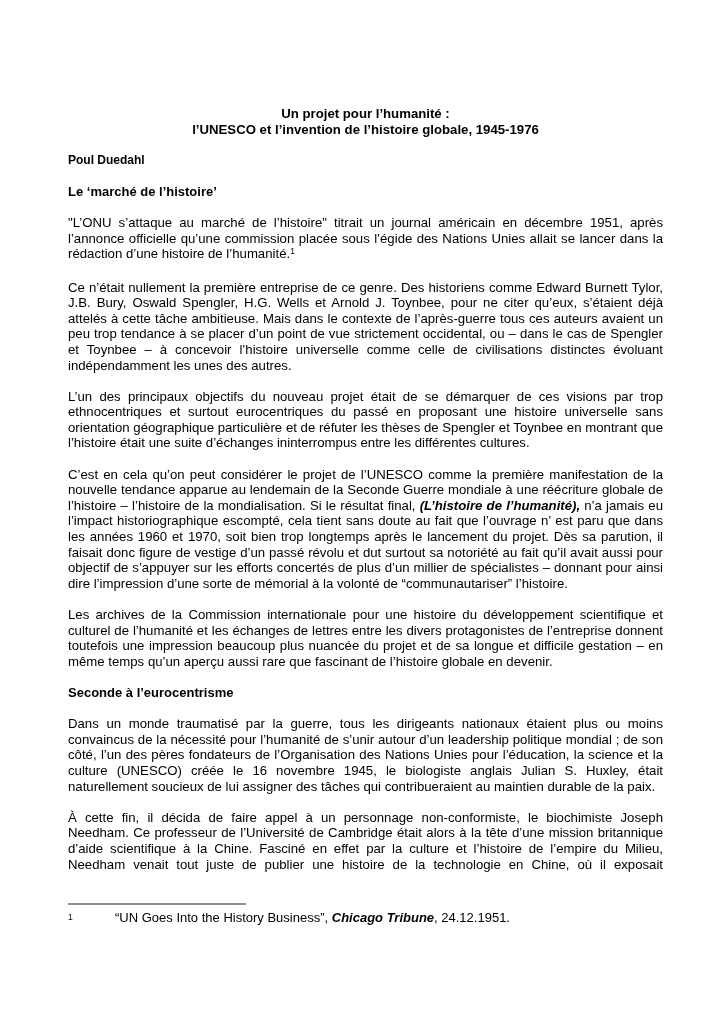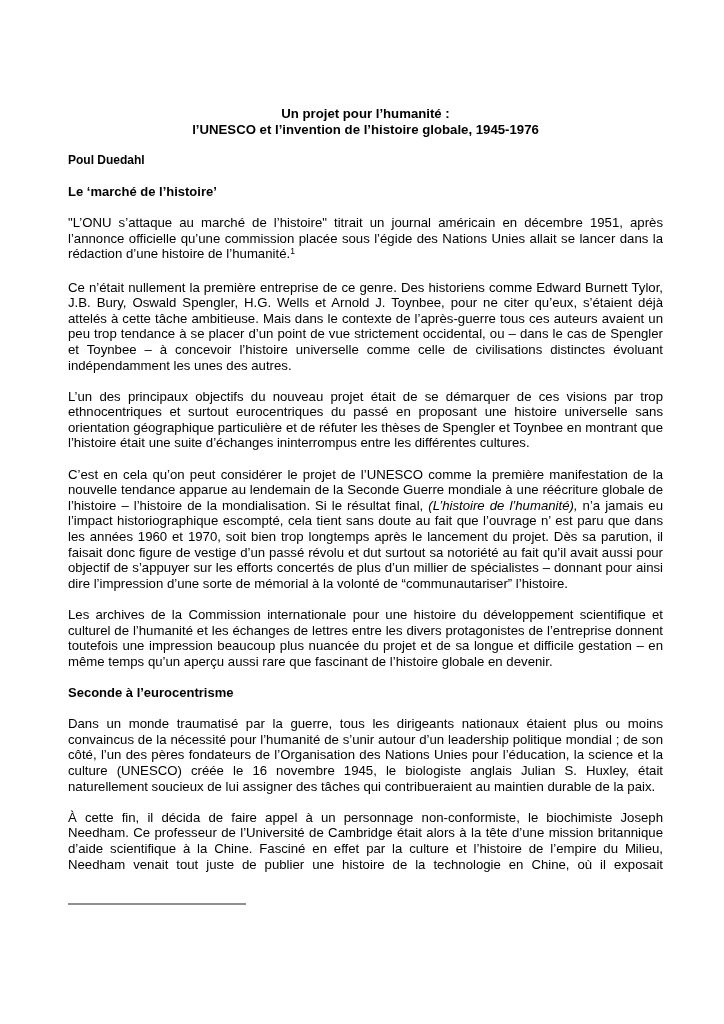--- a/index.html
+++ b/index.html
@@ -32,21 +32,21 @@
     font-weight: bold; text-align: left;
     margin: 15.6px 0 0 0;
   }
   .para {
     font-size: 13.2px; line-height: 15.6px;
     text-align: justify;
     margin: 15.6px 0 0 0;
   }
   .para.continued { text-align-last: justify; }
   .run-b { font-weight: normal; }
-  .run-i { font-style: italic; }
+  .run-i { font-style: italic; font-weight: bold; }
   .run-u { }
   .run-sup { font-size: 8.5px; position: relative; top: -4px; }
   .footnote-area {
     position: absolute;
     left: 68px; top: 903px;
     width: 595px;
   }
   .footnote-rule {
     width: 178px; height: 2px;
     background: #8f8f8f;
@@ -84,15 +84,18 @@
   <p class="para"><span>Les archives de la Commission internationale pour une histoire du développement scientifique et culturel de l’humanité et les échanges de lettres entre les divers protagonistes de l’entreprise donnent toutefois une impression beaucoup plus nuancée du projet et de sa longue et difficile gestation – en même temps qu’un aperçu aussi rare que fascinant de l’histoire globale en devenir.</span></p>
 
   <h2 class="section-heading">Seconde à l’eurocentrisme</h2>
 
   <p class="para"><span>Dans un monde traumatisé par la guerre, tous les dirigeants nationaux étaient plus ou moins convaincus de la nécessité pour l’humanité de s’unir autour d’un leadership politique mondial ; de son côté, l’un des pères fondateurs de l’Organisation des Nations Unies pour l’éducation, la science et la culture </span><span class="run-b">(UNESCO)</span><span> créée le </span><span class="run-u">16 novembre 1945</span><span>, le biologiste anglais Julian S. Huxley, était naturellement soucieux de lui assigner des tâches qui contribueraient au maintien durable de la paix.</span></p>
 
   <p class="para continued"><span>À cette fin, il décida de faire appel à un personnage non-conformiste, le biochimiste Joseph Needham. Ce professeur de l’Université de Cambridge était alors à la tête d’une mission britannique d’aide scientifique à la Chine. Fasciné en effet par la culture et l’histoire de l’empire du Milieu, Needham venait tout juste de publier une histoire de la technologie en Chine, où il exposait</span></p>
 
   <div class="footnote-area">
     <div class="footnote-rule"></div>
+    <div class="footnote">
+      <span class="fn-marker">1</span><span class="fn-text"><span>“UN Goes Into the History Business”, </span><span class="run-i">Chicago Tribune</span><span>, 24.12.1951.</span></span>
+    </div>
   </div>
 
 </div>
 
 </body></html>

